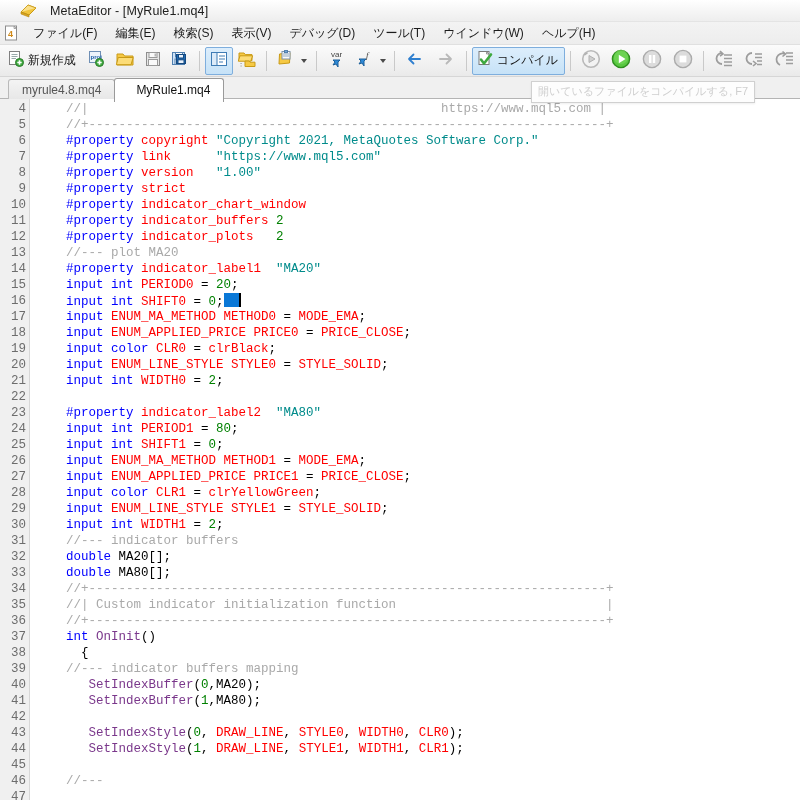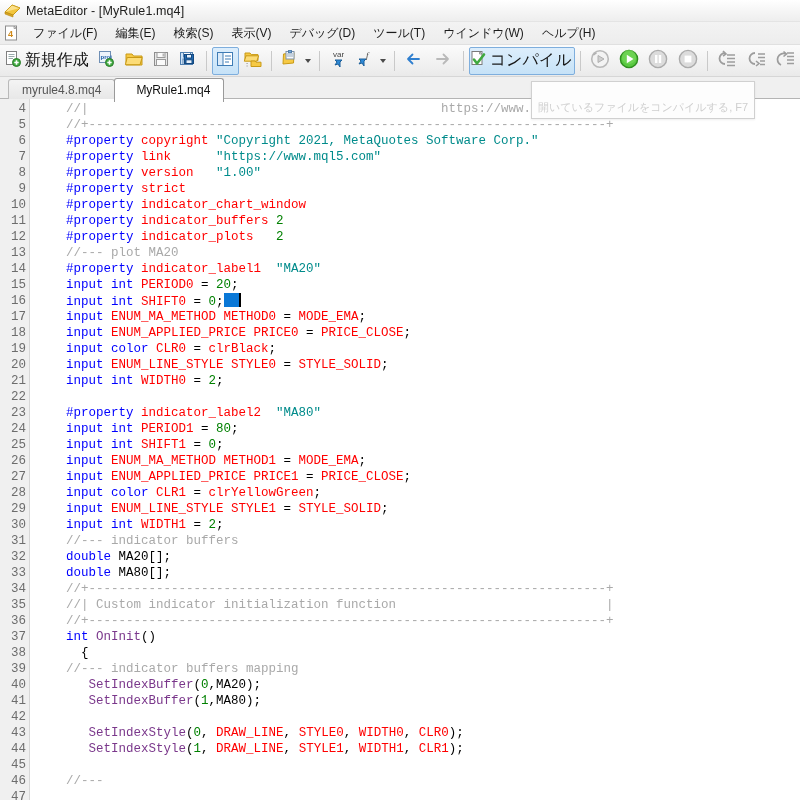--- a/index.html
+++ b/index.html
@@ -10,23 +10,24 @@
     background: #ffffff;
     font-family: "Liberation Sans", sans-serif;
   }
 
   
   #titlebar {
     height: 22px;
     background: linear-gradient(to bottom, #ffffff 0%, #f6f6f6 50%, #eeeeee 100%);
     display: flex;
     align-items: center;
-    padding-left: 4px;
+    padding-left: 20px;
     border-bottom: 1px solid #e4e4e4;
     position: relative;
+    gap: 8px;
   }
   #titlebar .app-icon {
     width: 17px; height: 15px;
     margin-right: 5px;
     position: relative;
     flex: 0 0 auto;
   }
   .meta-logo {
     display:block;
   }
@@ -78,21 +79,21 @@
     justify-content: center;
     gap: 3px;
     padding: 0 3px;
     border: 1px solid transparent;
     border-radius: 2px;
     cursor: default;
     position: relative;
   }
   .tb-btn.labeled { padding: 0 6px 0 3px; }
   .tb-btn .tb-label {
-    font-size: 16px; color: #151515; white-space: nowrap;
+    font-size: 12px; color: #151515; white-space: nowrap;
   }
   .tb-btn.active {
     background: linear-gradient(to bottom,#ddeefc,#c6e2f7);
     border: 1px solid #7eaedd;
   }
   .tb-sep {
     width: 1px; height: 20px;
     background: #c9c9c9;
     margin: 0 4px;
     flex: 0 0 auto;
@@ -143,21 +144,21 @@
 
   
   #tooltip {
     position: absolute;
     left: 531px;
     top: 81px;
     background: #fdfdfd;
     border: 1px solid #d0d0d0;
     font-size: 11px;
     color: #cfcfcf;
-    padding: 18px 6px 3px 6px;
+    padding: 2px 6px 3px 6px;
     white-space: nowrap;
     z-index: 40;
     box-shadow: 0 1px 2px rgba(0,0,0,.07);
   }
 
   
   #editor {
     position: relative;
     height: calc(800px - 22px - 23px - 32px - 22px);
     background: #ffffff;

